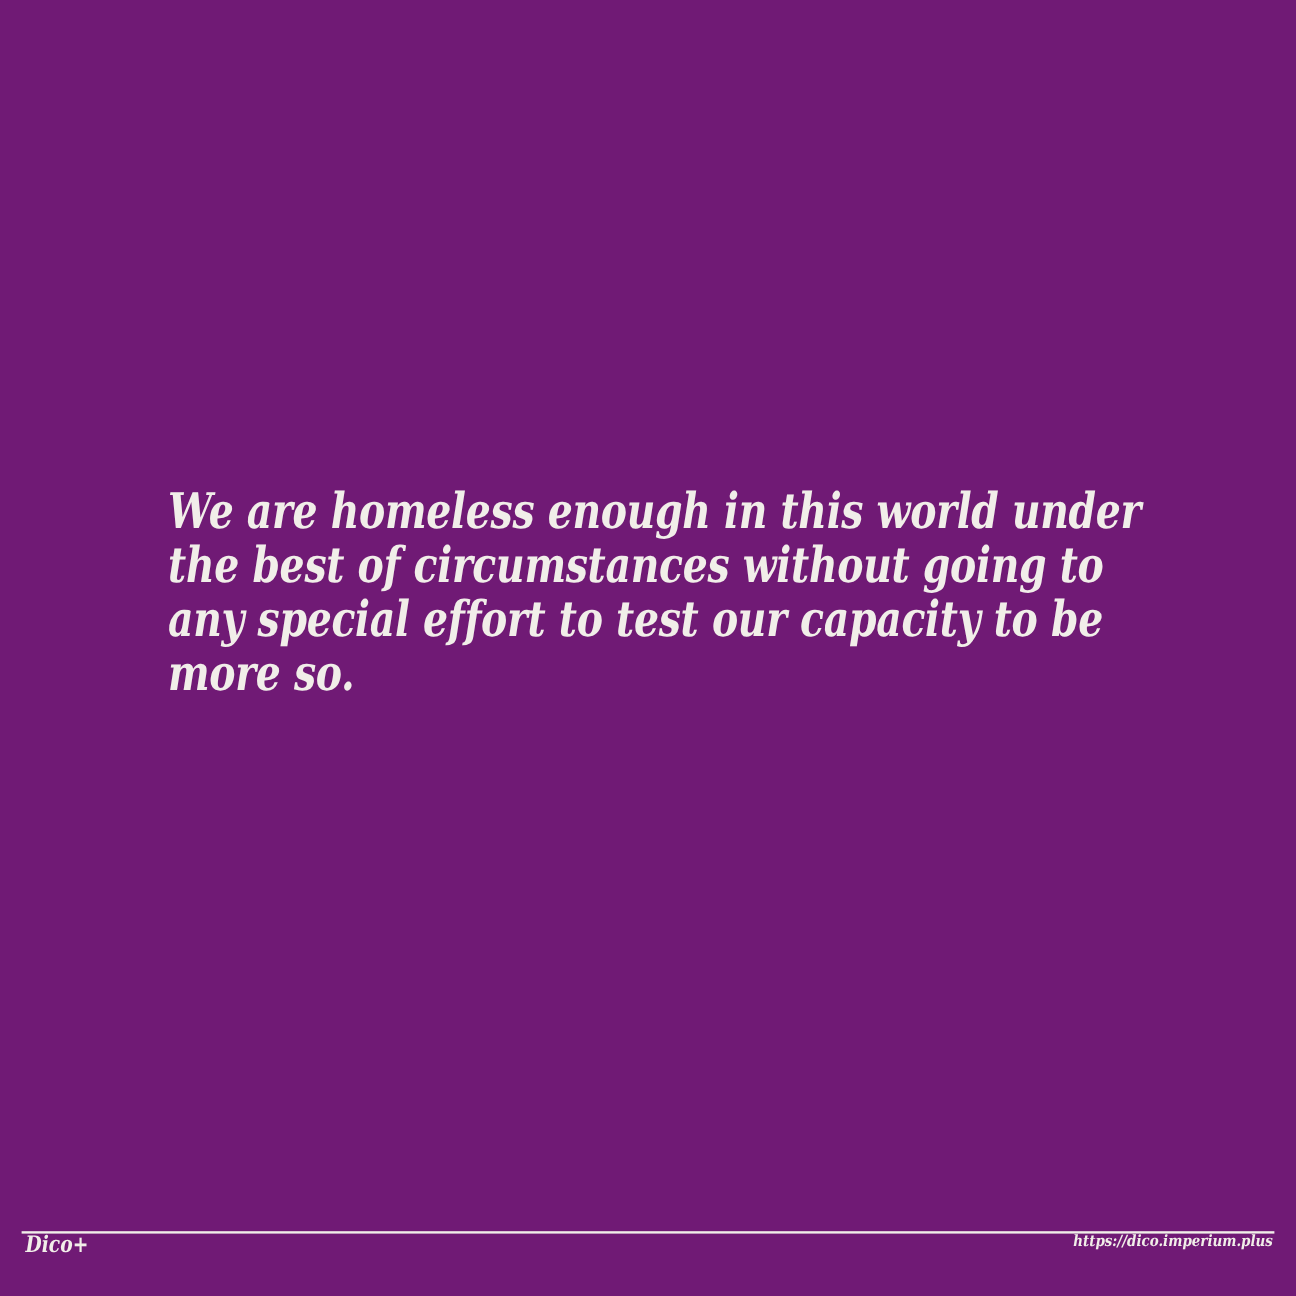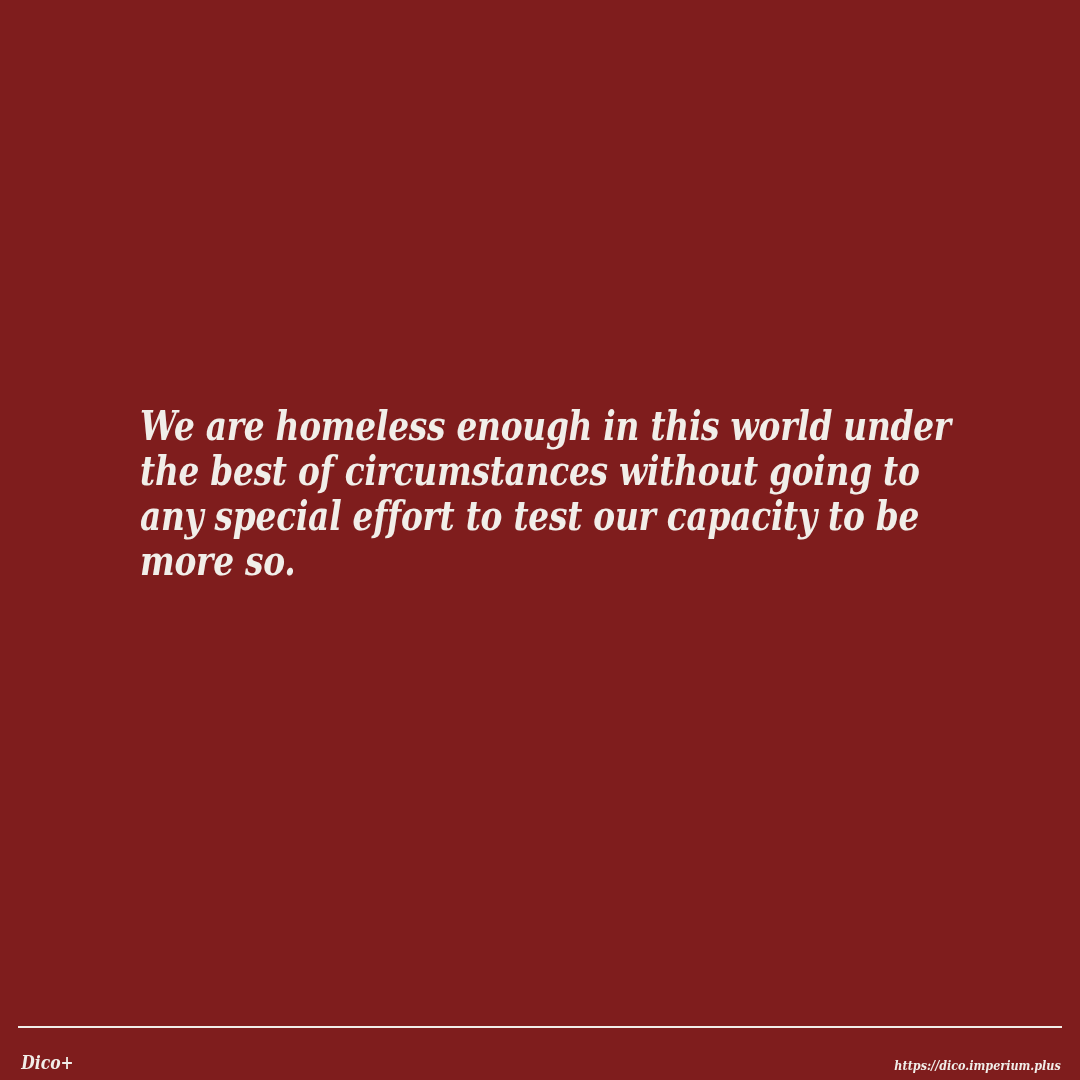--- a/index.html
+++ b/index.html
@@ -86,21 +86,21 @@
     background: #f1eee9;
   }
 
   #footer-row {
     position: absolute;
     left: 0;
     right: 0;
     top: 2px;
     bottom: 0;
     display: flex;
-    align-items: flex-end;
+    align-items: flex-start;
     justify-content: space-between;
   }
 
   #brand {
     font-family: "DejaVu Serif", "Liberation Serif", serif;
     font-style: italic;
     font-weight: bold;
     font-size: 19px;
     line-height: 1;
     color: #f1eee9;
@@ -119,21 +119,21 @@
     color: #f1eee9;
     transform: scaleX(0.86);
     transform-origin: right center;
     white-space: nowrap;
     padding-right: 2px;
   }
 </style>
 </head>
 <body>
 
-<div id="card" style="background: #7f1d1d;">
+<div id="card" style="background: #701a75;">
 
   <div id="quote-block">
     <p id="quote-text" style="color: rgb(241, 238, 233);">We are homeless enough in this world under the best of circumstances without going to any special effort to test our capacity to be more so.</p>
   </div>
 
 
   <div id="footer">
     <div id="footer-rule" style="background: rgb(241, 238, 233);"></div>
     <div id="footer-row">
       <span id="brand" style="color: rgb(241, 238, 233);">Dico+</span>

